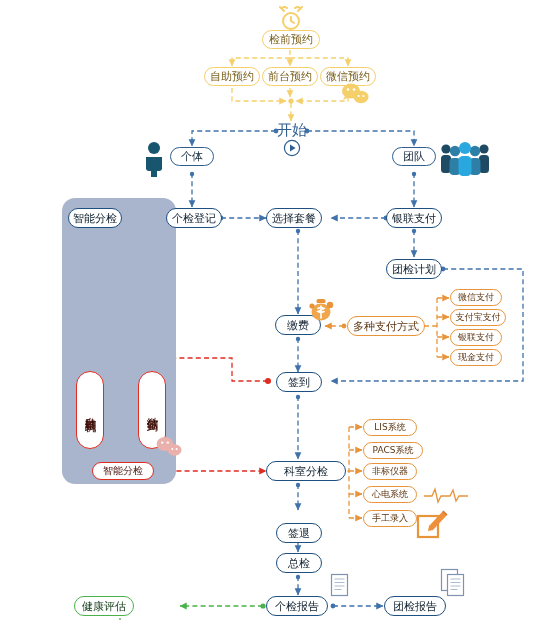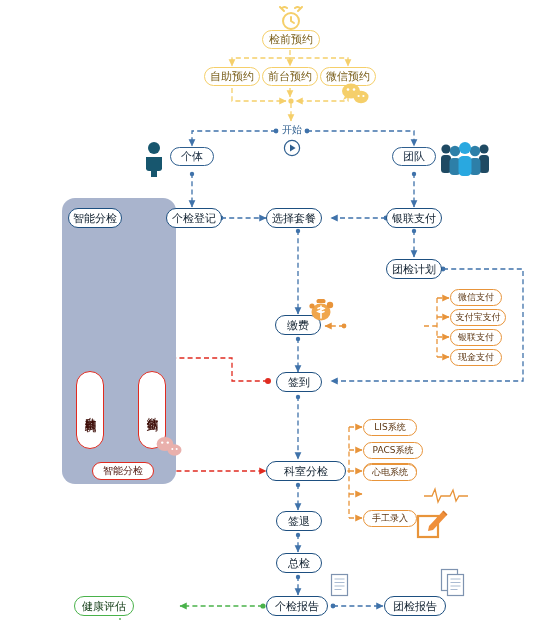--- a/index.html
+++ b/index.html
@@ -24,21 +24,21 @@
   .n-blue{border:1.2px solid #2f5f8f;color:#13263b;}
   .n-blue-d{border:1.4px solid #1d4f80;color:#10202f;}
   .n-orange{border:1.2px solid #e8943a;color:#5c3612;}
   .n-yellow{border:1.4px solid #f5cf6a;color:#7a5f1b;}
   .n-red{border:1.4px solid #e02b20;color:#4a1109;}
   .n-green{border:1.4px solid #49b24a;color:#17401a;}
 
   .fs11{font-size:11px;}
   .fs10{font-size:10px;}
   .fs9{font-size:9px;}
-  .fs13{font-size:10px;}
+  .fs13{font-size:15px;}
 
   
   .plain{
     position:absolute;z-index:6;white-space:nowrap;line-height:1;
     display:flex;align-items:center;justify-content:center;
   }
 
   
   .vnode{
     position:absolute;box-sizing:border-box;border-radius:22px;
@@ -228,20 +228,23 @@
   <div class="node n-blue-d fs11" style="left:386px;top:208px;width:56px;height:20px;">
     <span>银联支付</span>
   </div>
   <div class="node n-blue-d fs11" style="left:386px;top:259px;width:56px;height:20px;">
     <span>团检计划</span>
   </div>
 
   <div class="node n-blue-d fs11" style="left:275px;top:315px;width:46px;height:20px;">
     <span>缴费</span>
   </div>
+  <div class="node n-orange fs11" style="left:347px;top:316px;width:78px;height:20px;">
+    <span>多种支付方式</span>
+  </div>
   <div class="node n-orange fs9" style="left:450px;top:289px;width:52px;height:17px;">
     <span>微信支付</span>
   </div>
   <div class="node n-orange fs9" style="left:450px;top:309px;width:56px;height:17px;">
     <span>支付宝支付</span>
   </div>
   <div class="node n-orange fs9" style="left:450px;top:329px;width:52px;height:17px;">
     <span>银联支付</span>
   </div>
   <div class="node n-orange fs9" style="left:450px;top:349px;width:52px;height:17px;">
@@ -268,28 +271,28 @@
 
   <div class="node n-orange fs9" style="left:363px;top:419px;width:54px;height:17px;">
     <span>LIS系统</span>
   </div>
   <div class="node n-orange fs9" style="left:363px;top:442px;width:60px;height:17px;">
     <span>PACS系统</span>
   </div>
   <div class="node n-orange fs9" style="left:363px;top:463px;width:54px;height:17px;">
     <span>非标仪器</span>
   </div>
-  <div class="node n-orange fs9" style="left:363px;top:464px;width:54px;height:17px;">
+  <div class="node n-orange fs9" style="left:363px;top:486px;width:54px;height:17px;">
     <span>心电系统</span>
   </div>
   <div class="node n-orange fs9" style="left:363px;top:510px;width:54px;height:17px;">
     <span>手工录入</span>
   </div>
 
-  <div class="node n-blue-d fs11" style="left:276px;top:511px;width:46px;height:20px;">
+  <div class="node n-blue-d fs11" style="left:276px;top:523px;width:46px;height:20px;">
     <span>签退</span>
   </div>
   <div class="node n-blue-d fs11" style="left:276px;top:553px;width:46px;height:20px;">
     <span>总检</span>
   </div>
   <div class="node n-blue-d fs11" style="left:266px;top:596px;width:62px;height:20px;">
     <span>个检报告</span>
   </div>
   <div class="node n-blue-d fs11" style="left:384px;top:596px;width:62px;height:20px;">
     <span>团检报告</span>

